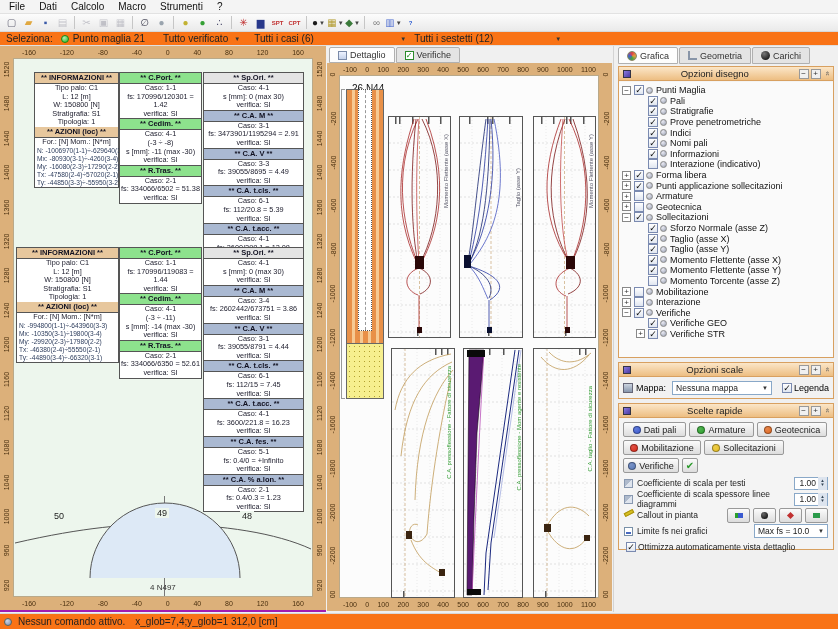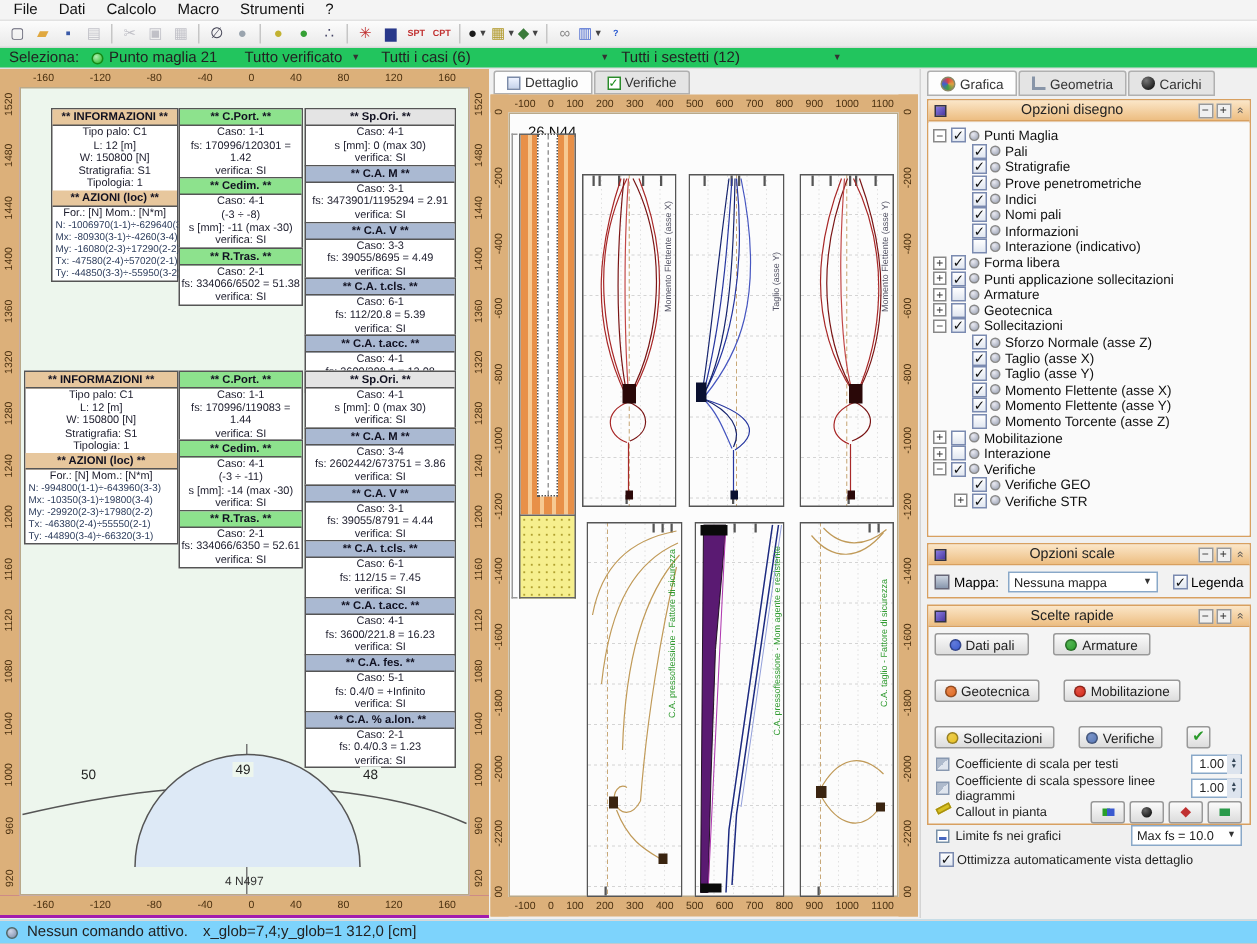--- a/index.html
+++ b/index.html
@@ -10,21 +10,21 @@
 .mitem{padding:0 7px}
 
 .toolbar{height:18px;display:flex;align-items:center;background:linear-gradient(#fcfcfc,#eaeaea);border-bottom:1px solid #d8d8d8;padding-left:3px}
 .tbtn{width:17px;height:16px;display:flex;align-items:center;justify-content:center;font-size:10px}
 .tbtn .tg{line-height:10px}
 .tbtn.ttxt .tg{font-size:6px;font-weight:bold}
 .tbtn.dis{opacity:.4}
 .tsep{width:1px;height:13px;background:#c6c6c6;margin:0 3px}
 .tdd{font-size:6px;color:#444;margin-left:1px}
 
-.selbar{height:14px;display:flex;align-items:center;background:#22c55e;border-bottom:1px solid #e0e0e0;font-size:10px;color:#222}
+.selbar{height:14px;display:flex;align-items:center;background:#f97316;border-bottom:1px solid #e0e0e0;font-size:10px;color:#222}
 .sel-label{margin-left:6px}
 .green-dot{width:8px;height:8px;border-radius:50%;background:radial-gradient(circle at 35% 30%,#b2f0b2,#25b425);border:1px solid #178a17;margin:0 4px 0 8px}
 .sel-dd{display:flex;align-items:center}
 .dda{font-size:6px;color:#333;margin-left:6px}
 .dd-ver{margin-left:18px}
 .dd-casi{margin-left:14px;width:152px;justify-content:space-between}
 .dd-ses{margin-left:8px;width:147px;justify-content:space-between}
 
 .panel{position:absolute;top:46px;height:566px}
 .left{left:0;width:326px;background:#a21caf}
@@ -106,41 +106,41 @@
 .exp{width:9px;height:9px;margin-left:3px;margin-right:1px;flex:none}
 .exp.box{border:1px solid #888;background:#fff;font-size:8px;line-height:7px;text-align:center;color:#333}
 .cb{width:10px;height:10px;border:1px solid #7a8ab0;background:linear-gradient(#fff,#e0e6f0);margin:0 2px;font-size:9px;line-height:8px;text-align:center;color:#111;font-weight:bold;flex:none}
 .circ{width:7px;height:7px;border-radius:50%;background:radial-gradient(circle at 35% 30%,#eaeaf2,#98a0b2);border:1px solid #888;margin-right:3px;flex:none}
 .tlab{white-space:nowrap;color:#111}
 .mrow{display:flex;align-items:center;height:21px;padding:0 4px;font-size:9px;background:#f2f2f2}
 .micon{width:10px;height:10px;background:linear-gradient(#ccd4e0,#8897ad);border:1px solid #667;margin-right:3px;flex:none}
 .rsel{display:flex;align-items:center;justify-content:space-between;border:1px solid #89a8c8;background:#fff;height:14px;padding:0 3px;font-size:8.5px;color:#222}
 #mapsel{width:104px;margin-left:6px}
 .leg{display:flex;align-items:center;margin-left:8px}
-#qbtns{display:flex;flex-wrap:wrap;gap:16px;padding:4px 4px 2px 4px}
+#qbtns{display:flex;flex-wrap:wrap;gap:3px;padding:4px 4px 2px 4px}
 .qbtn{height:15px;display:flex;align-items:center;justify-content:center;background:linear-gradient(#fbfbfb,#dddddd);border:1px solid #999;border-radius:2px;font-size:9px;color:#222}
 .qbtn:nth-child(1){width:63px}.qbtn:nth-child(2){width:65px}.qbtn:nth-child(3){width:70px}
 .qbtn:nth-child(4){width:78px}.qbtn:nth-child(5){width:80px}.qbtn:nth-child(6){width:56px}
 .qcheck{width:16px;height:15px;border:1px solid #999;background:linear-gradient(#fbfbfb,#dddddd);color:#2a9a2a;font-size:10px;line-height:14px;text-align:center;border-radius:2px}
 .qdot{width:8px;height:8px;border-radius:50%;margin-right:3px;flex:none;border:1px solid rgba(0,0,0,.35)}
 .qrow{display:flex;align-items:center;padding:0 5px;font-size:8.5px;color:#222;height:16px}
 .qicon{width:9px;height:9px;margin-right:4px;flex:none}
 .ic-tri{background:linear-gradient(135deg,#aebacc 50%,#dfe5ee 50%);border:1px solid #8898b0}
 .ic-pen{width:10px;height:4px;background:#d8c020;transform:rotate(-28deg);border:1px solid #a89010}
 .ic-grf{background:#fff;border:1px solid #7890a8;position:relative}
 .ic-grf:after{content:"";position:absolute;left:1px;top:4px;width:5px;height:2px;background:#4868c0}
 .spin{margin-left:auto;display:flex;border:1px solid #89a8c8;background:#fff;height:13px;align-items:center}
 .spv{width:23px;text-align:right;font-size:8.5px;padding-right:2px}
 .sarr{width:9px;height:13px;display:flex;flex-direction:column;justify-content:center;align-items:center;font-size:4.5px;line-height:4.5px;color:#345;background:#dde4ee}
 .cbtns{margin-left:auto;display:flex;gap:3px}
 .cbtn{width:23px;height:15px;border:1px solid #999;background:linear-gradient(#fbfbfb,#dcdcdc);display:flex;align-items:center;justify-content:center;border-radius:2px}
 .sq{display:inline-block;width:5px;height:5px}
 #fssel{width:74px;margin-left:auto}
 
-.status{position:absolute;left:0;top:613px;width:838px;height:16px;background:#7dd3fc;border-top:1px solid #d8d8d8;display:flex;align-items:center;font-size:10px;color:#222;padding-left:4px}
+.status{position:absolute;left:0;top:613px;width:838px;height:16px;background:#f97316;border-top:1px solid #d8d8d8;display:flex;align-items:center;font-size:10px;color:#222;padding-left:4px}
 .sico{width:8px;height:8px;border-radius:50%;background:radial-gradient(circle at 35% 30%,#cdd6e8,#7a8aa8);border:1px solid #566;margin-right:6px;flex:none}
 .smsg{margin-right:10px}
 </style>
 </head>
 <body>
 
 <div id="app">
 
   <div class="menubar">
 

